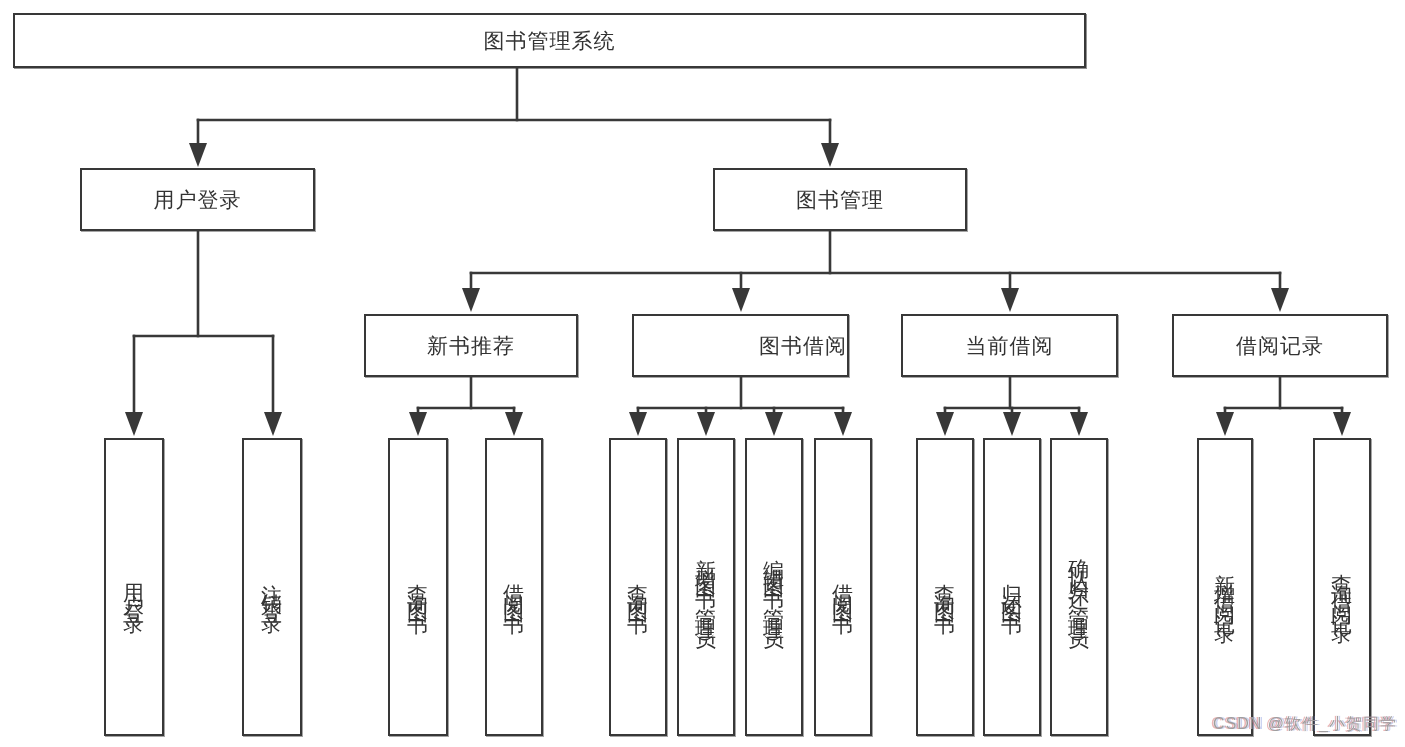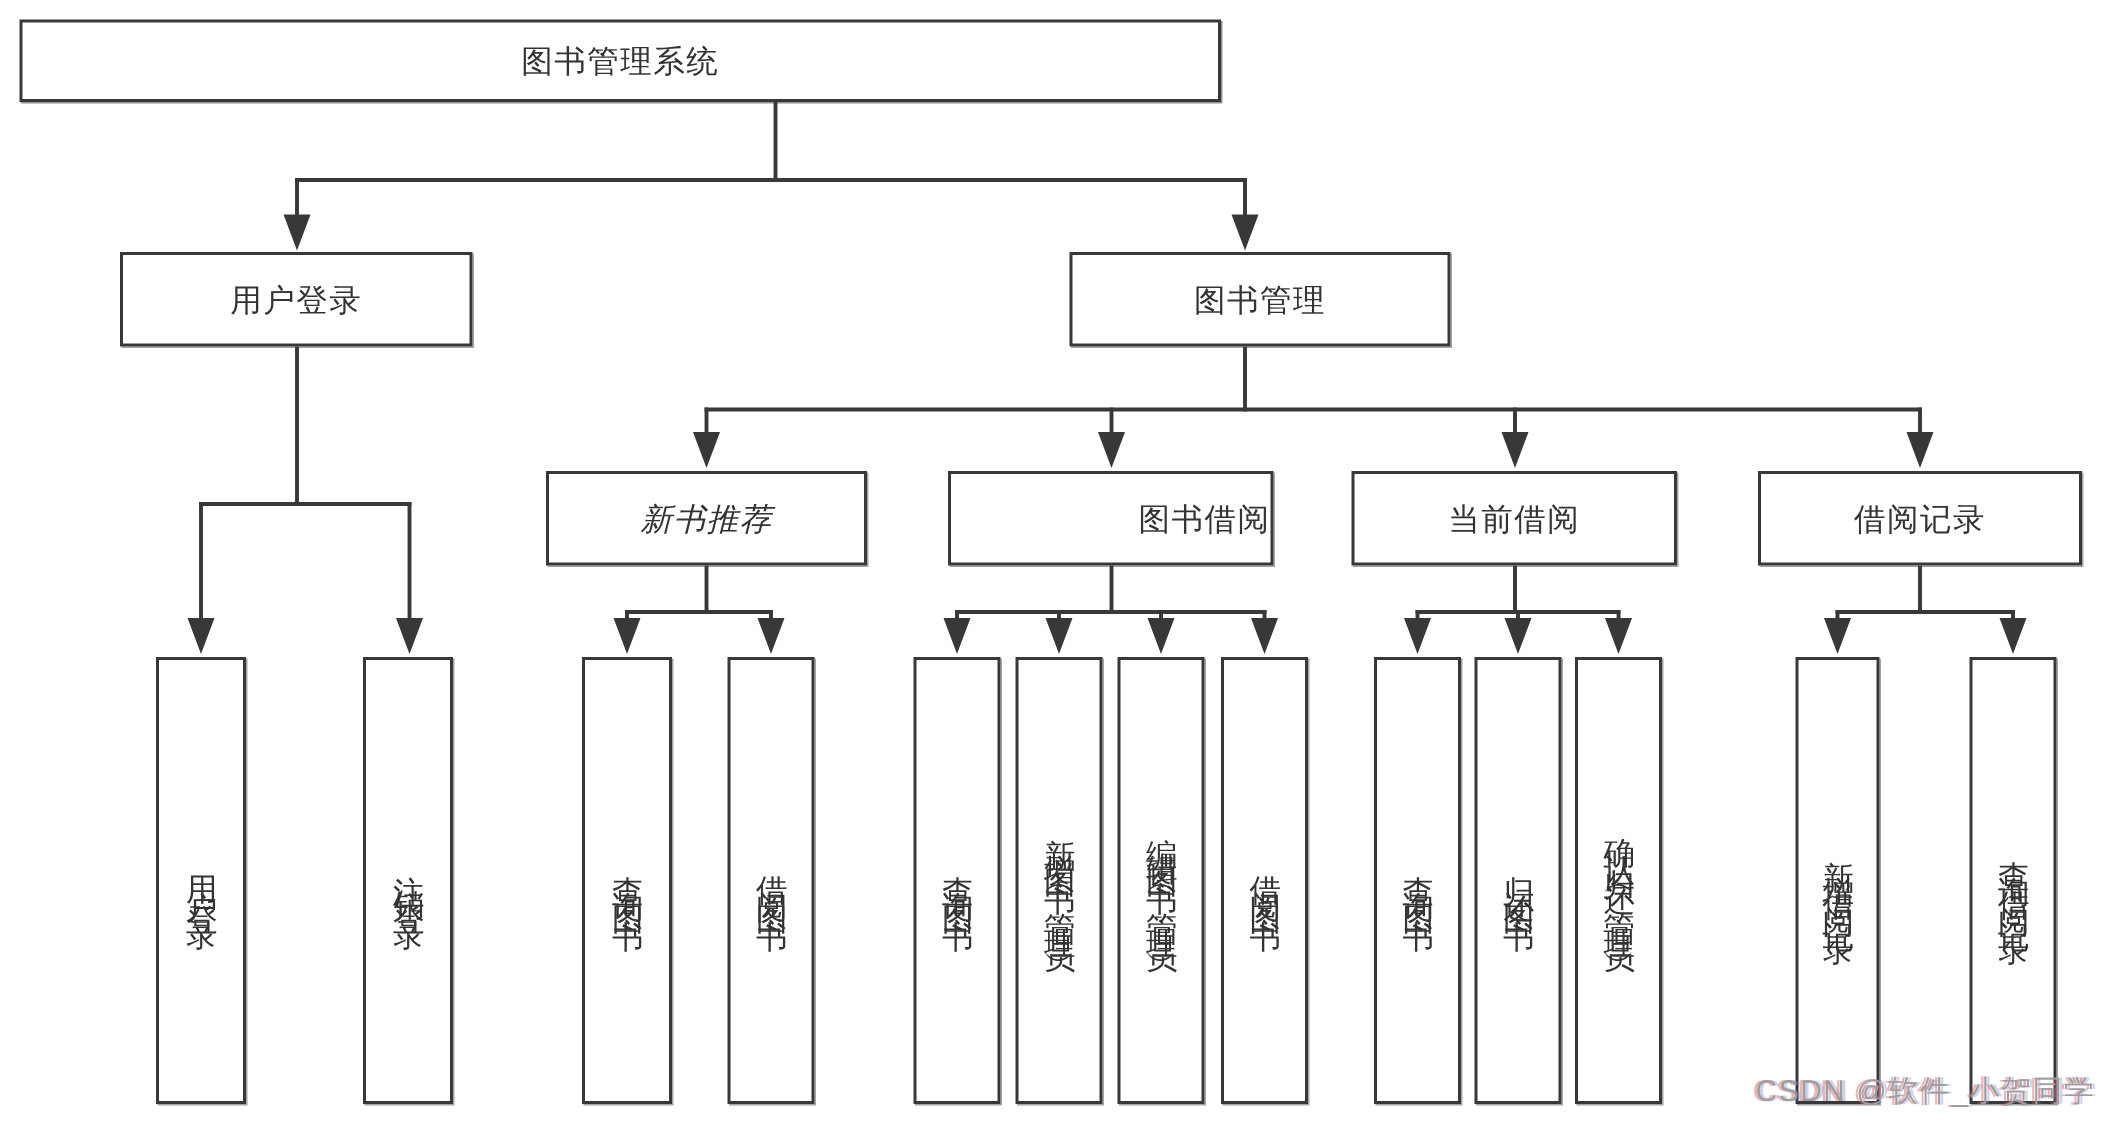--- a/index.html
+++ b/index.html
@@ -37,21 +37,21 @@
     writing-mode:vertical-rl;
     text-orientation:mixed;
     line-height:1;
     letter-spacing:10px;
     white-space:nowrap;
   }
   .watermark{
     position:absolute;
     top:714px;right:8px;
     z-index:2;
-    font-size:20px;
+    font-size:16px;
     letter-spacing:1px;
     color:var(--watermark);
     text-shadow:-2px 0 0 rgba(210,90,90,0.45), 2px 0 0 rgba(110,130,215,0.35);
   }
 </style>
 </head>
 <body>
 
 <div class="stage">
 
@@ -110,32 +110,32 @@
     <path class="ah" d="M1079 436 l-9 -24 h18 z"></path>
 
     <path class="c" d="M1280 377 V408"></path>
     <path class="c" d="M1225 408 H1342"></path>
     <path class="c" d="M1225 408 V414"></path>
     <path class="c" d="M1342 408 V414"></path>
     <path class="ah" d="M1225 436 l-9 -24 h18 z"></path>
     <path class="ah" d="M1342 436 l-9 -24 h18 z"></path>
   </svg>
 
-  <div class="node root" style="left:13px;top:13px;width:801px;height:55px;text-align:center;">
+  <div class="node root" style="left:13px;top:13px;width:1073px;height:55px;text-align:center;">
     <span>图书管理系统</span>
   </div>
 
   <div class="node branch" style="left:80px;top:168px;width:235px;height:63px;">
     <span>用户登录</span>
   </div>
   <div class="node branch" style="left:713px;top:168px;width:254px;height:63px;">
     <span>图书管理</span>
   </div>
 
-  <div class="node branch" style="left:364px;top:314px;width:214px;height:63px;font-style:italic;">
+  <div class="node branch" style="left:364px;top:314px;width:214px;height:63px;">
     <span>新书推荐</span>
   </div>
   <div class="node branch" style="left:632px;top:314px;width:217px;height:63px;justify-content:flex-end;">
     <span>图书借阅</span>
   </div>
   <div class="node branch" style="left:1172px;top:314px;width:216px;height:63px;">
     <span>借阅记录</span>
   </div>
   <div class="node branch" style="left:901px;top:314px;width:217px;height:63px;">
     <span>当前借阅</span>

